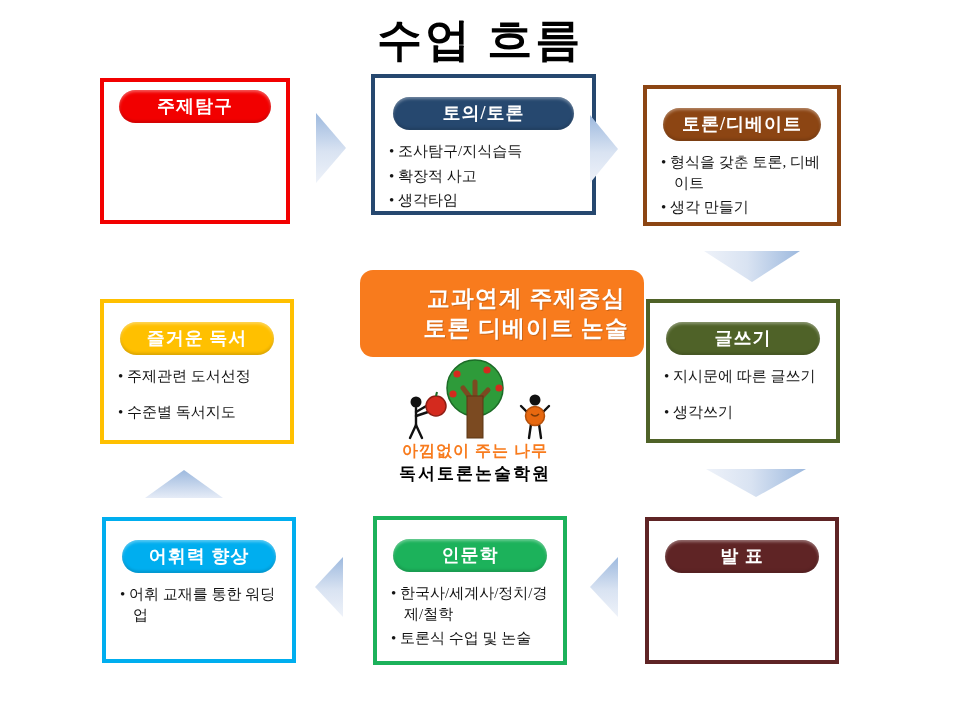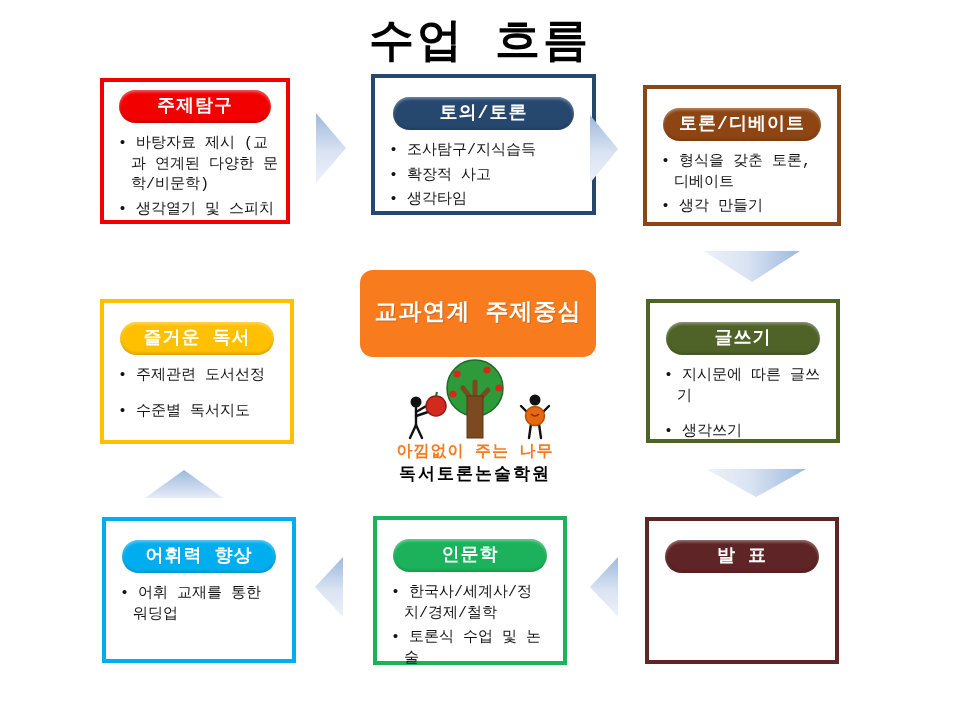--- a/index.html
+++ b/index.html
@@ -1,18 +1,18 @@
 <!DOCTYPE html>
 <html><head>
 <meta charset="utf-8">
 <style>
   html,body{margin:0;padding:0;background:#fff;}
   .slide{
     position:relative;width:960px;height:720px;background:#ffffff;overflow:hidden;
-    font-family:Liberation Mono, monospace;
+    font-family:Liberation Serif, serif;
   }
   .slide-title{
     position:absolute;top:10px;left:0;right:0;margin:0;text-align:center;
     font-size:45px;font-weight:600;letter-spacing:3px;color:#000;
   }
   
   .flow-box{position:absolute;background:#fff;border:4px solid #000;box-sizing:border-box;}
   .pill{
     margin:19px auto 11px;width:83%;height:33px;line-height:33px;border-radius:17px;
     color:#fff;font-weight:bold;font-size:18px;text-align:center;letter-spacing:1px;
@@ -53,41 +53,37 @@
   .a3{left:704px;top:251px;width:96px;height:31px;}
   .a4{left:706px;top:469px;width:100px;height:28px;}
   .a5{left:590px;top:557px;width:28px;height:60px;}
   .a6{left:315px;top:557px;width:28px;height:60px;}
   .a7{left:145px;top:470px;width:78px;height:28px;}
   
   .banner{
     position:absolute;left:360px;top:270px;width:236px;height:87px;border-radius:13px;
     background:#F87B1D;color:#fff;font-weight:bold;font-size:23px;letter-spacing:1px;
     display:flex;flex-direction:column;align-items:center;justify-content:center;
-    text-align:center;line-height:1.3;text-shadow:1px 1px 0 rgba(0,0,0,.18);
+    text-align:center;line-height:1.3;text-shadow:1px 1px 0 rgba(0,0,0,.18);padding-left:48px;
   }
   
   .logo{position:absolute;left:385px;top:352px;width:180px;text-align:center;}
   .logo svg{display:block;margin:0 auto;}
   .cap1{color:#F87B1D;font-weight:bold;font-size:16px;margin-top:1px;letter-spacing:1px;}
   .cap2{color:#000;font-weight:bold;font-size:17px;letter-spacing:2px;}
 </style>
 </head>
 <body>
 
 <div class="slide">
 
   <h1 class="slide-title">수업 흐름</h1>
 
   <div class="flow-box b1">
     <div class="pill">주제탐구</div>
-    <ul class="bullets">
-      <li>바탕자료 제시 (교과 연계된 다양한 문학/비문학)</li>
-      <li>생각열기 및 스피치</li>
-    </ul>
   </div>
 
   <div class="flow-box b2">
     <div class="pill">토의/토론</div>
     <ul class="bullets">
       <li>조사탐구/지식습득</li>
       <li>확장적 사고</li>
       <li>생각타임</li>
     </ul>
   </div>
@@ -138,20 +134,21 @@
   <div class="arrow right a1"></div>
   <div class="arrow right a2"></div>
   <div class="arrow down a3"></div>
   <div class="arrow down a4"></div>
   <div class="arrow left a5"></div>
   <div class="arrow left a6"></div>
   <div class="arrow up a7"></div>
 
   <div class="banner">
     <div>교과연계 주제중심</div>
+    <div>토론 디베이트 논술</div>
   </div>
 
   <div class="logo">
     <svg width="170" height="88" viewBox="0 0 170 88">
 
       <circle cx="85" cy="36" r="28" fill="#2E9B3A" stroke="#1C6B26" stroke-width="1.5"></circle>
 
       <path d="M85,52 L73,36 M85,52 L98,38 M85,46 L85,30" stroke="#7B4A21" stroke-width="5" fill="none" stroke-linecap="round"></path>
 
       <rect x="77" y="44" width="16" height="42" fill="#7B4A21" stroke="#5C3715" stroke-width="1"></rect>

